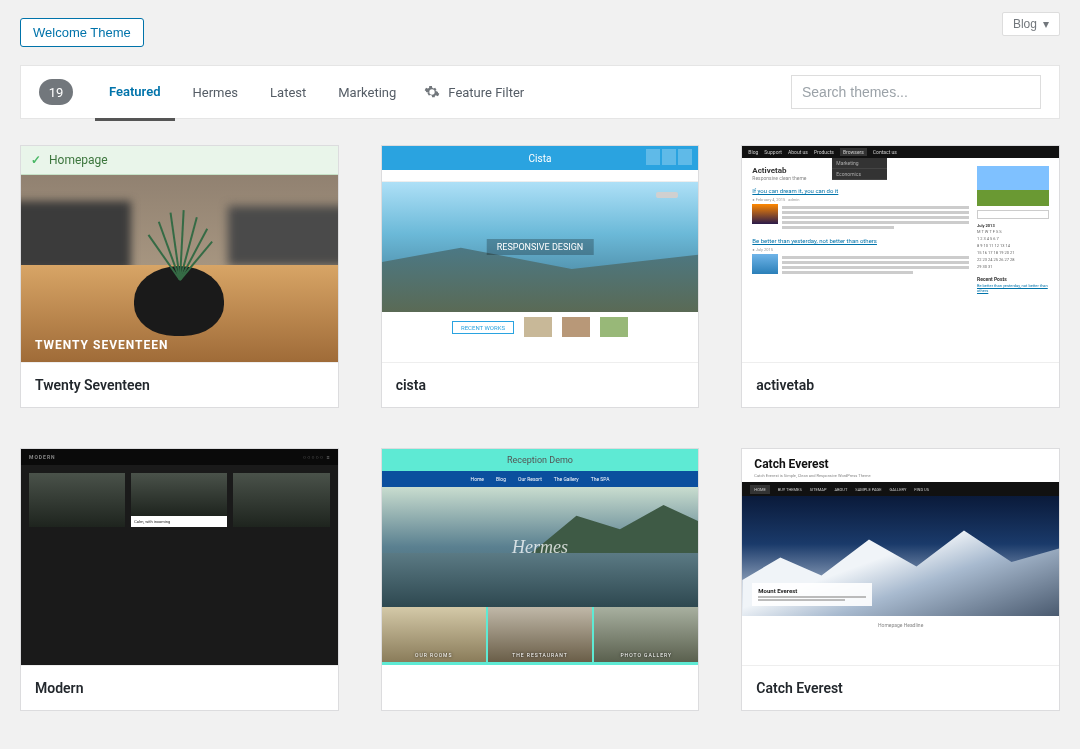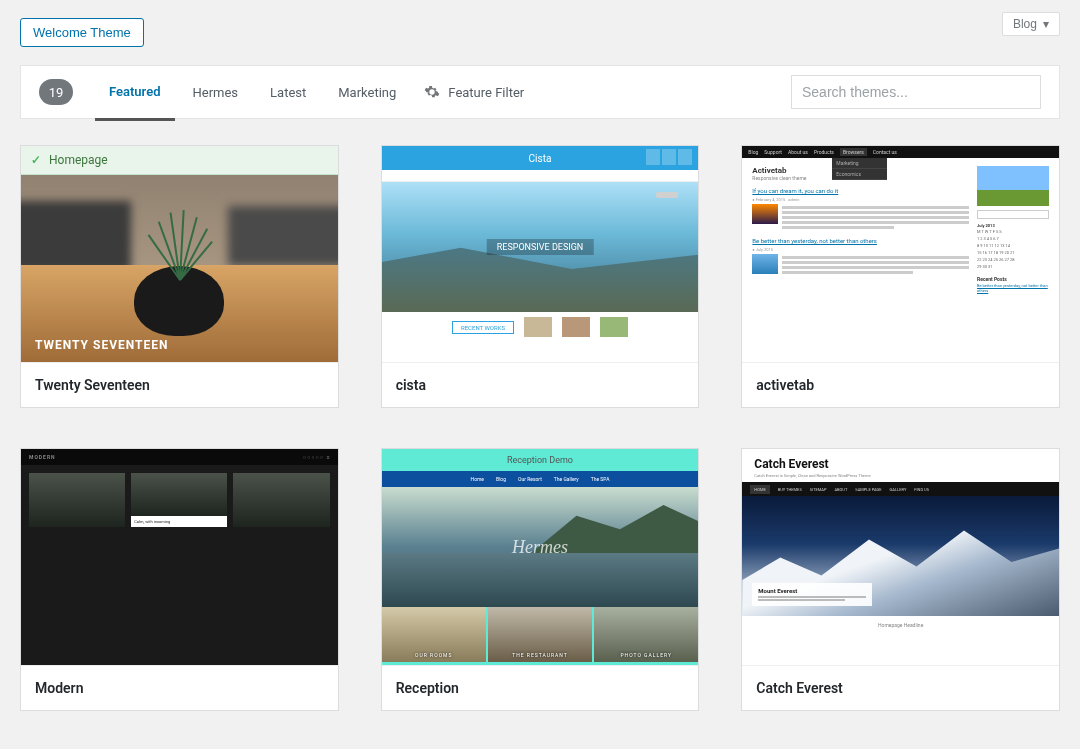--- a/index.html
+++ b/index.html
@@ -370,21 +370,20 @@
               <div class="lbl">OUR ROOMS</div>
             </div>
           <div class="cell b">
               <div class="lbl">THE RESTAURANT</div>
             </div>
           <div class="cell c">
               <div class="lbl">PHOTO GALLERY</div>
             </div>
         </div>
       </div>
-      <div class="theme-name">Reception</div>
     </div>
 
     <div class="theme-card">
       <div class="theme-preview p-everest">
         <div class="tt">Catch Everest</div>
         <div class="sub">Catch Everest is Simple, Clean and Responsive WordPress Theme</div>
         <div class="nav">
             <span class="on">HOME</span>
             <span>BUY THEMES</span>
             <span>SITEMAP</span>

